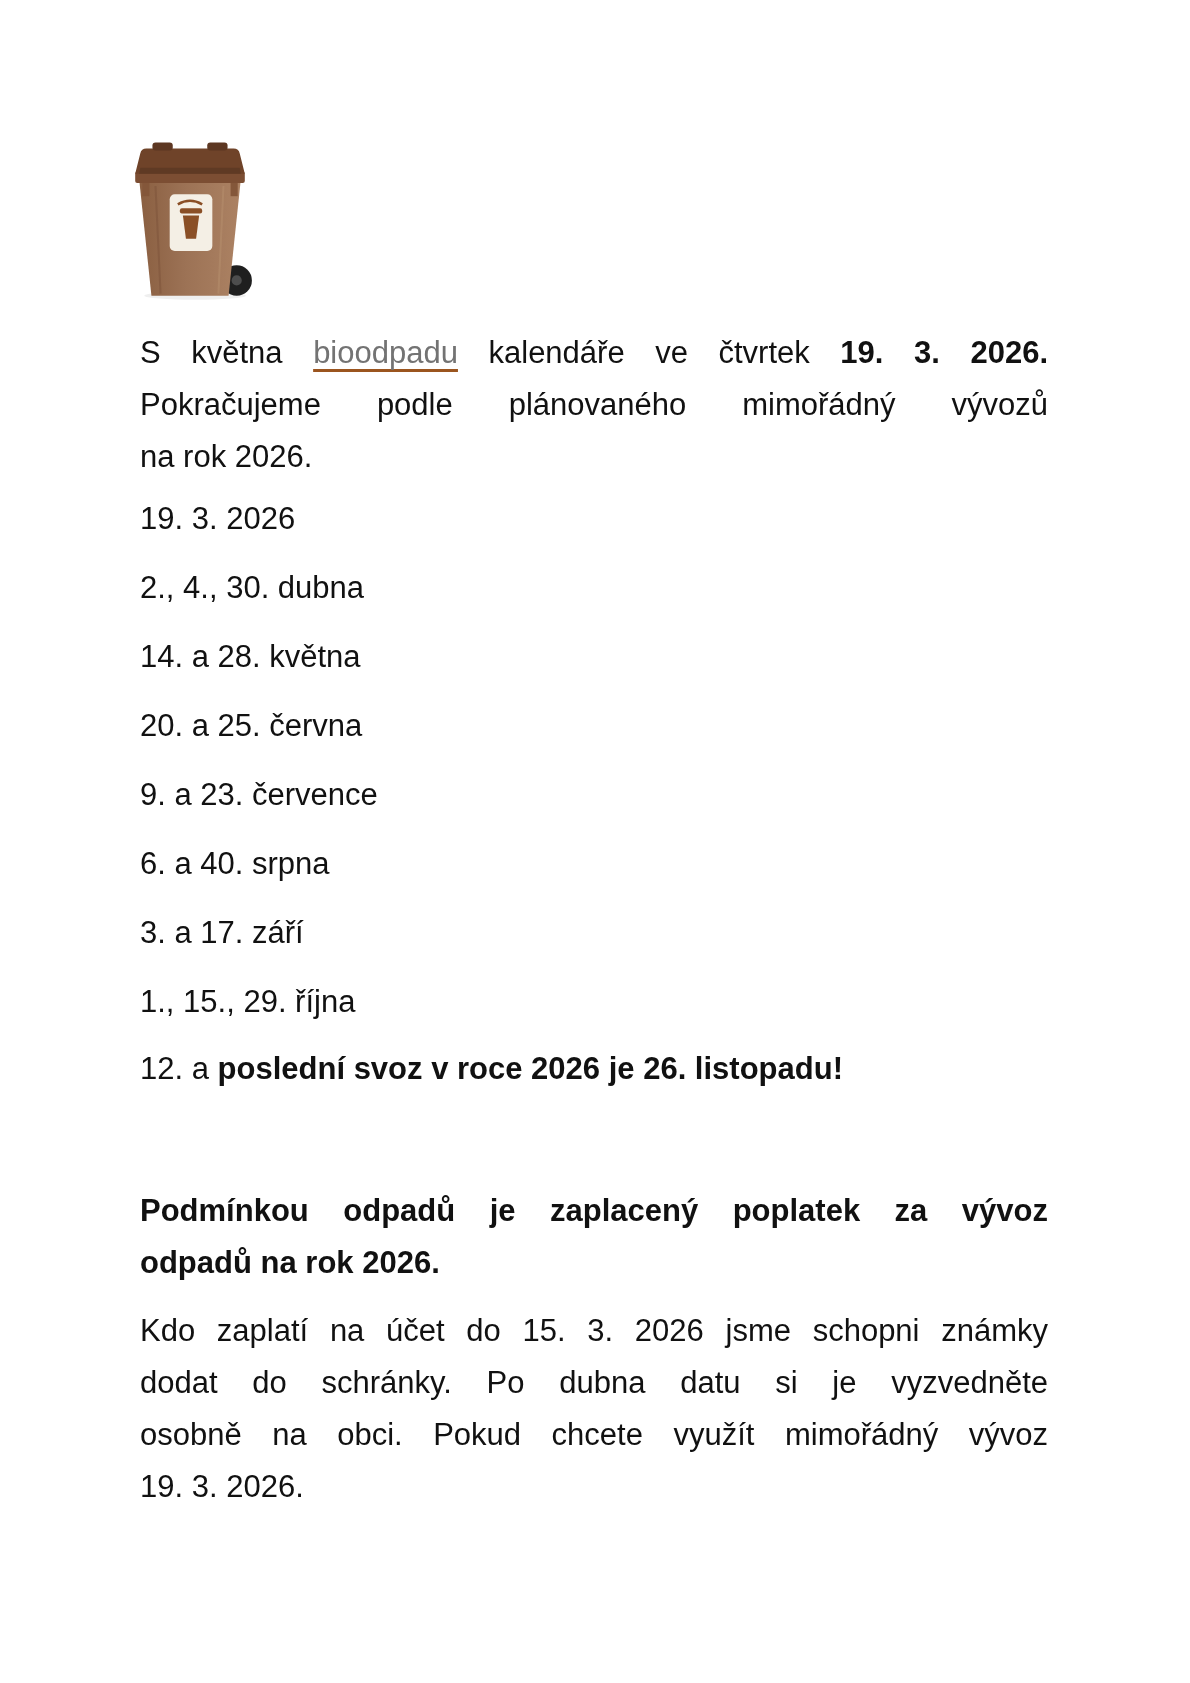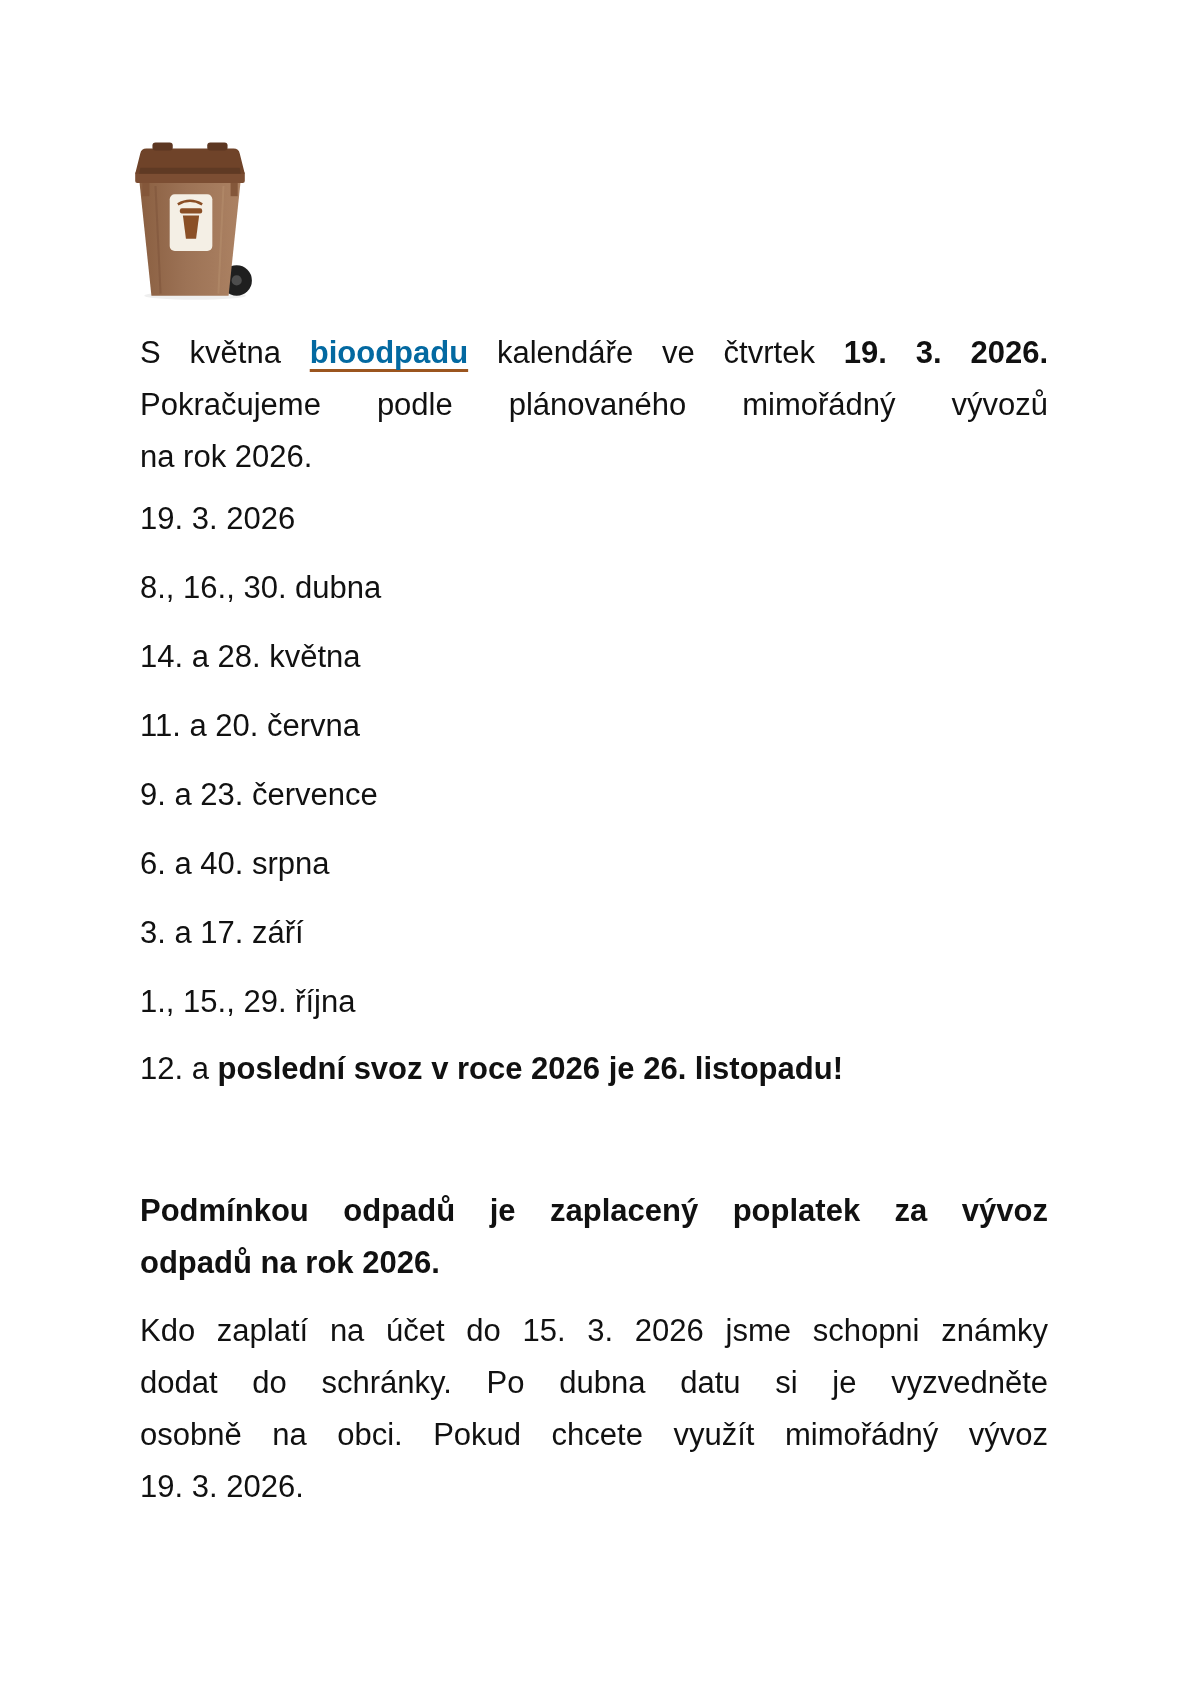--- a/index.html
+++ b/index.html
@@ -26,22 +26,22 @@
     position: absolute; left: 0; right: 0;
     height: 52px; white-space: nowrap;
   }
   .line.fill {
     white-space: normal;
     text-align: justify;
     text-align-last: justify;
   }
   .b { font-weight: 700; }
   .link {
-    color: #0369a1;
-    font-weight: 700;
+    color: #737373;
+    font-weight: 400;
     text-decoration: underline;
     text-decoration-color: #9b551f;
     text-decoration-thickness: 3px;
     text-underline-offset: 6px;
   }
 </style>
 </head>
 <body>
 
 <div class="page">
@@ -75,23 +75,23 @@
     </svg>
   </div>
 
   <div class="content">
 
     <div class="line fill" style="top:327px"><span>S května </span><span class="link">bioodpadu</span><span> kalendáře ve čtvrtek </span><span class="b">19. 3. 2026</span><span class="b">.</span></div>
     <div class="line fill" style="top:379px">Pokračujeme podle plánovaného mimořádný vývozů</div>
     <div class="line" style="top:431px">na rok 2026.</div>
 
     <div class="line" style="top:493px">19. 3. 2026</div>
-    <div class="line" style="top:562px">8., 16., 30. dubna</div>
+    <div class="line" style="top:562px">2., 4., 30. dubna</div>
     <div class="line" style="top:631px">14. a 28. května</div>
-    <div class="line" style="top:700px">11. a 20. června</div>
+    <div class="line" style="top:700px">20. a 25. června</div>
     <div class="line" style="top:769px">9. a 23. července</div>
     <div class="line" style="top:838px">6. a 40. srpna</div>
     <div class="line" style="top:907px">3. a 17. září</div>
     <div class="line" style="top:976px">1., 15., 29. října</div>
     <div class="line" style="top:1043px"><span>12. a </span><span class="b">poslední svoz v roce 2026 je 26. listopadu!</span></div>
 
     <div class="line fill b" style="top:1185px">Podmínkou odpadů je zaplacený poplatek za vývoz</div>
     <div class="line b" style="top:1237px">odpadů na rok 2026.</div>
 
     <div class="line fill" style="top:1305px">Kdo zaplatí na účet do 15. 3. 2026 jsme schopni známky</div>

